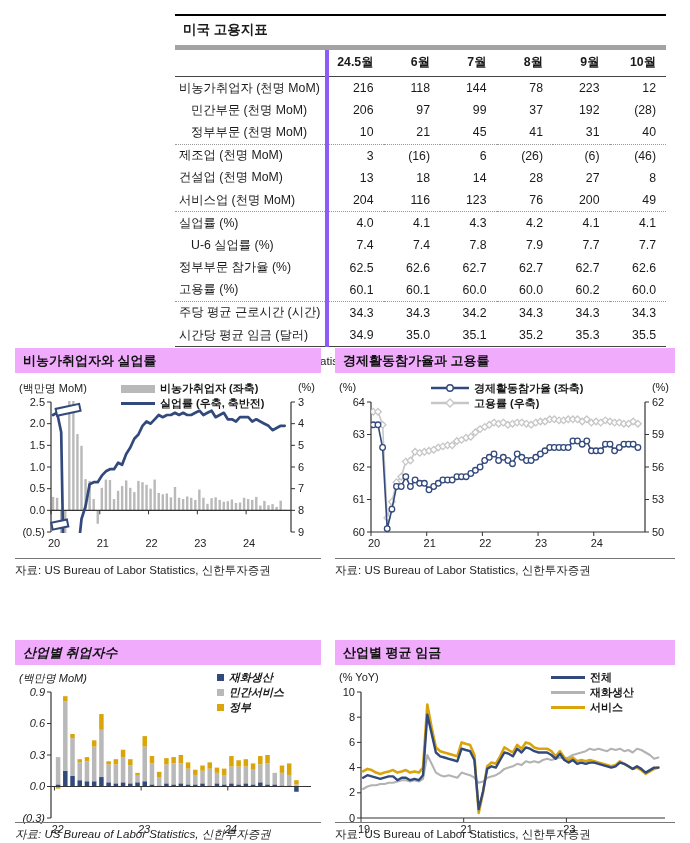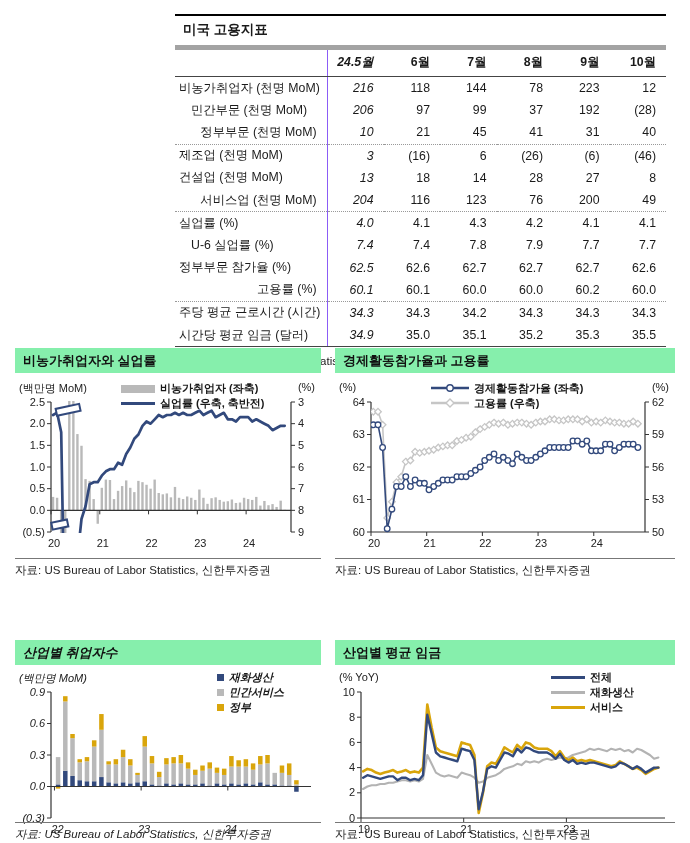--- a/index.html
+++ b/index.html
@@ -9,27 +9,27 @@
   .table-wrap{position:absolute;left:175px;top:14px;width:491px;}
   .tbl-title{border-top:2px solid #000;border-bottom:5px solid #a3a3a3;
              font-weight:bold;font-size:13.5px;padding:5px 8px 6px 8px;}
   table.ind{width:100%;border-collapse:collapse;table-layout:fixed;font-size:12.3px;}
   table.ind col.lblcol{width:152px;}
   table.ind th{font-weight:bold;text-align:right;padding:4px 10px 5px 0;border-bottom:1.5px solid #444;}
   table.ind th.lbl{text-align:left;}
   table.ind td{text-align:right;padding:2.6px 10px 2.6px 0;white-space:nowrap;}
   table.ind td.lbl{text-align:left;padding-left:4px;overflow:hidden;}
   table.ind td.lbl.ind2{padding-left:16px;}
-  table.ind .vline{border-left:1px solid #8b5cf6;font-style:italic;}
-  table.ind tr.dash td{border-bottom:1px dotted #999;text-align:right;}
+  table.ind .vline{border-left:4px solid #8b5cf6;}
+  table.ind tr.dash td{border-bottom:1px dotted #999;}
   table.ind tbody tr:last-child td{border-bottom:1px solid #444;}
   .tbl-src{font-size:11.5px;color:#222;margin-top:7px;}
   
   .chart{position:absolute;}
-  .chart-title{height:25px;line-height:25px;background:#86efac;font-weight:bold;
+  .chart-title{height:25px;line-height:25px;background:#f0abfc;font-weight:bold;
                font-size:13px;color:#111;padding-left:8px;}
   .unit{position:absolute;font-size:11px;color:#222;}
   .legend{position:absolute;font-size:11px;font-weight:bold;color:#1a1a1a;z-index:2;}
   .lg-row{display:flex;align-items:center;height:15px;}
   .sw{display:inline-block;margin-right:5px;flex:none;}
   .chart-source{position:absolute;left:0;right:0;border-top:1px solid #777;
                 padding-top:4px;font-size:11.5px;color:#222;}
   svg.plot{position:absolute;left:0;font-family:inherit;}
 </style>
 </head>

